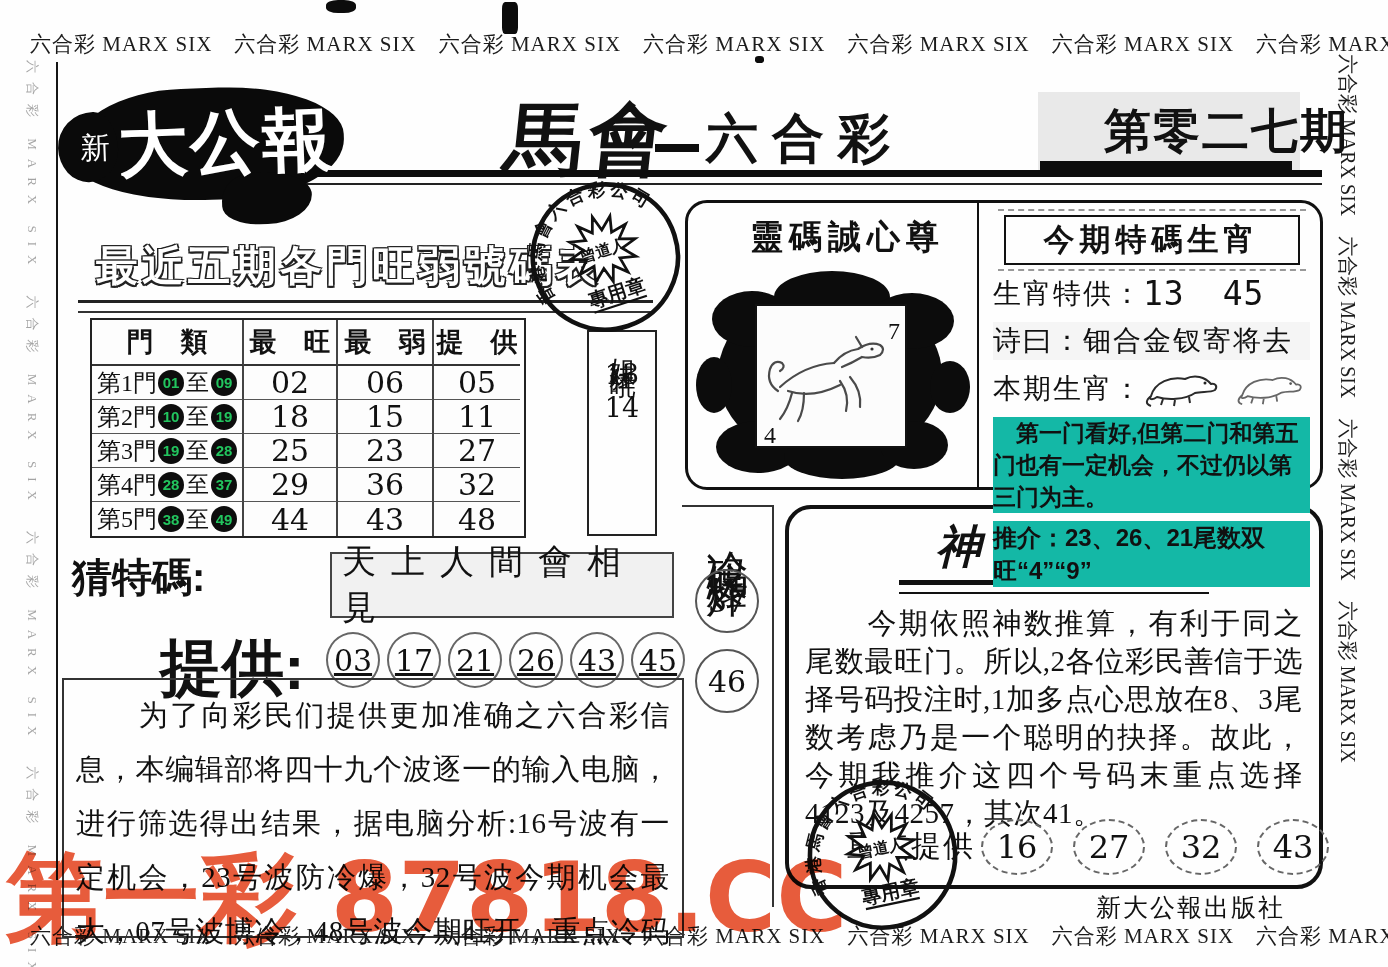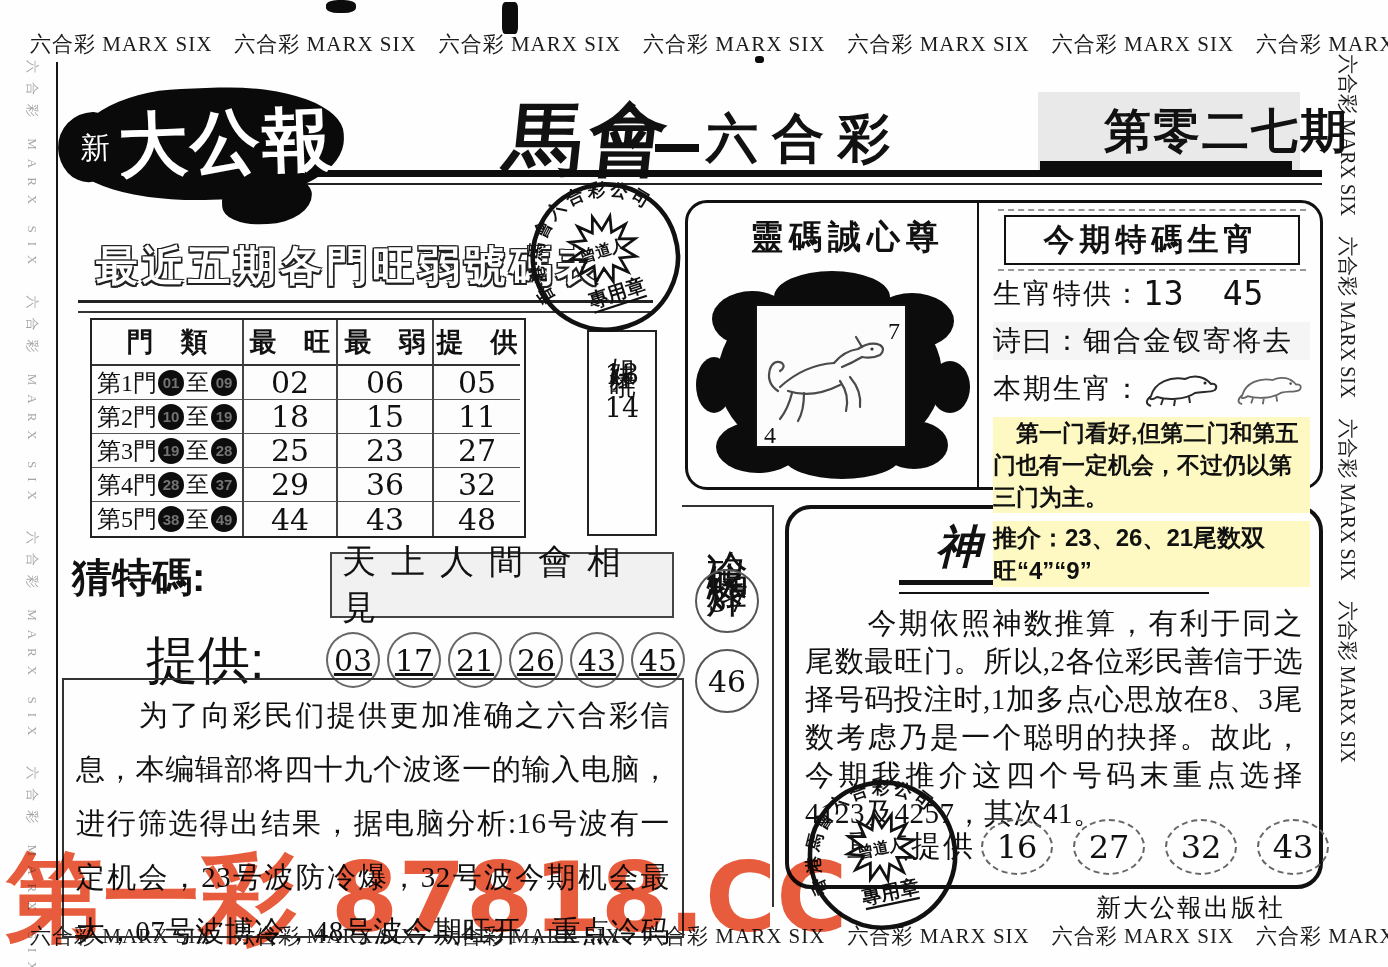--- a/index.html
+++ b/index.html
@@ -43,36 +43,36 @@
       text-shadow:-1.5px -1.5px 0 #222,1.5px -1.5px 0 #222,-1.5px 1.5px 0 #222,1.5px 1.5px 0 #222,0 1.5px 0 #222,0 -1.5px 0 #222;}
   .recent-underline{left:78px;top:300px;width:575px;height:8px;border-top:3px solid #222;border-bottom:2px solid #333;}
   .recent-table{left:90px;top:318px;width:432px;border:2px solid #222;display:grid;
       grid-template-columns:152px 94px 96px 86px;grid-template-rows:46px repeat(5,34px);background:#fdfdfd;}
   .rt-cell{display:flex;align-items:center;justify-content:center;border-color:#444;}
   .rt-head{font-size:27px;font-weight:600;border-bottom:2px solid #333;}
   .rt-num{font-size:30px;font-family:"DejaVu Serif",serif;border-bottom:1px solid #555;}
   .rt-label{font-size:24px;border-bottom:1px solid #555;gap:1px;}
   .br{border-right:2px solid #444;}
   .nb{border-bottom:none !important;}
-  .blackball{display:inline-flex;width:26px;height:26px;border-radius:50%;background:#0d0d0d;color:#737373;
+  .blackball{display:inline-flex;width:26px;height:26px;border-radius:50%;background:#0d0d0d;color:#22c55e;
       font-size:15px;font-weight:bold;align-items:center;justify-content:center;
       font-family:"Liberation Sans","DejaVu Sans",sans-serif;}
   .zhi{font-size:23px;margin:0 1px;}
 
   .sisters-box{left:587px;top:330px;width:70px;height:206px;border:2px solid #222;
       display:flex;flex-direction:column;align-items:center;justify-content:flex-start;padding-top:6px;box-sizing:border-box;}
   .sisters-label{writing-mode:vertical-rl;text-orientation:upright;font-size:26px;letter-spacing:5px;line-height:1;}
   .sisters-num{font-size:27px;font-family:"DejaVu Serif",serif;line-height:33px;}
 
   
   .guess-label{left:72px;top:550px;font-size:40px;font-weight:900;
       font-family:"Liberation Sans","DejaVu Sans",sans-serif;}
   .phrase-box{left:330px;top:552px;width:344px;height:66px;border:2px solid #444;background:#f1f1f1;
       display:flex;align-items:center;justify-content:center;font-size:34px;letter-spacing:15px;padding-left:10px;box-sizing:border-box;}
-  .provide-label{left:146px;top:626px;font-size:52px;font-weight:400;
+  .provide-label{left:160px;top:626px;font-size:62px;font-weight:700;
       font-family:"Liberation Sans","DejaVu Sans",sans-serif;}
   .guess-circles{left:326px;top:632px;display:flex;gap:7px;text-decoration:underline;}
   .oc{display:flex;align-items:center;justify-content:center;border:2px solid #666;border-radius:50%;
       font-family:"DejaVu Serif",serif;background:transparent;}
   .oc-g{width:50px;height:52px;font-size:30px;}
 
   
   .analysis-box{left:62px;top:678px;width:622px;height:260px;border:2px solid #333;box-sizing:border-box;
       padding:8px 12px;font-size:29px;line-height:54px;letter-spacing:.5px;text-align:justify;}
 
@@ -102,21 +102,21 @@
   .zodiac-cell{position:absolute;left:291px;right:0;top:0;bottom:0;padding:8px 10px 4px 14px;box-sizing:border-box;}
   .z-title-box{margin:4px auto 0;width:268px;border:2px solid #111;position:relative;
       text-align:center;font-size:31px;font-weight:700;letter-spacing:5px;padding:2px 12px;}
   .z-title-box::before{content:"";position:absolute;left:-8px;right:-8px;top:-8px;border-top:2px dashed #999;}
   .z-title-box::after{content:"";position:absolute;left:-8px;right:-8px;bottom:-8px;border-bottom:2px dashed #999;}
   .z-row{display:flex;align-items:center;margin-top:9px;font-size:28px;letter-spacing:2px;}
   .z-num{font-family:"DejaVu Sans Mono",monospace;font-size:33px;letter-spacing:1px;}
   .z-gap{width:38px;}
   .z-poem{background:#f5f5f5;}
   .z-note{margin-top:8px;font-size:23px;line-height:32px;font-weight:700;
-      font-family:"Liberation Sans","DejaVu Sans",sans-serif;background:#fef9c3;}
+      font-family:"Liberation Sans","DejaVu Sans",sans-serif;background:#14b8a6;}
   .z-note2{font-size:24px;line-height:33px;}
 
   
   .stamp{z-index:6;}
   .stamp svg text{font-family:"Liberation Serif","DejaVu Serif",serif;}
   .stamp1{left:528px;top:179px;transform:rotate(-18deg);}
   .stamp2{left:805px;top:777px;transform:rotate(-12deg);}
 
   .publisher{left:1096px;top:891px;font-size:25px;letter-spacing:2px;}
 

